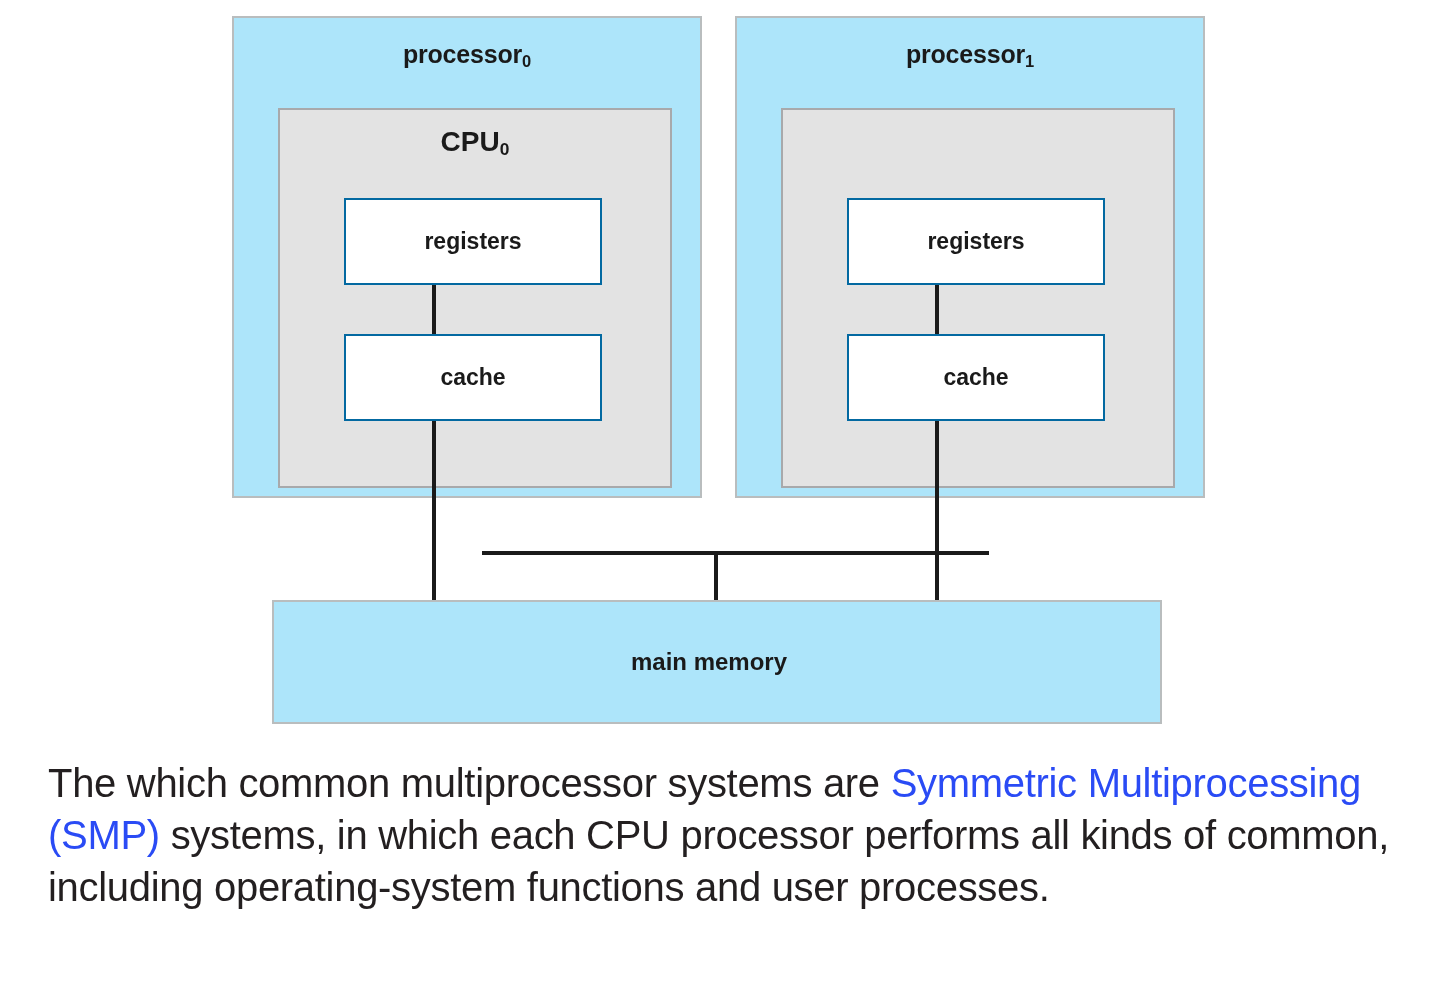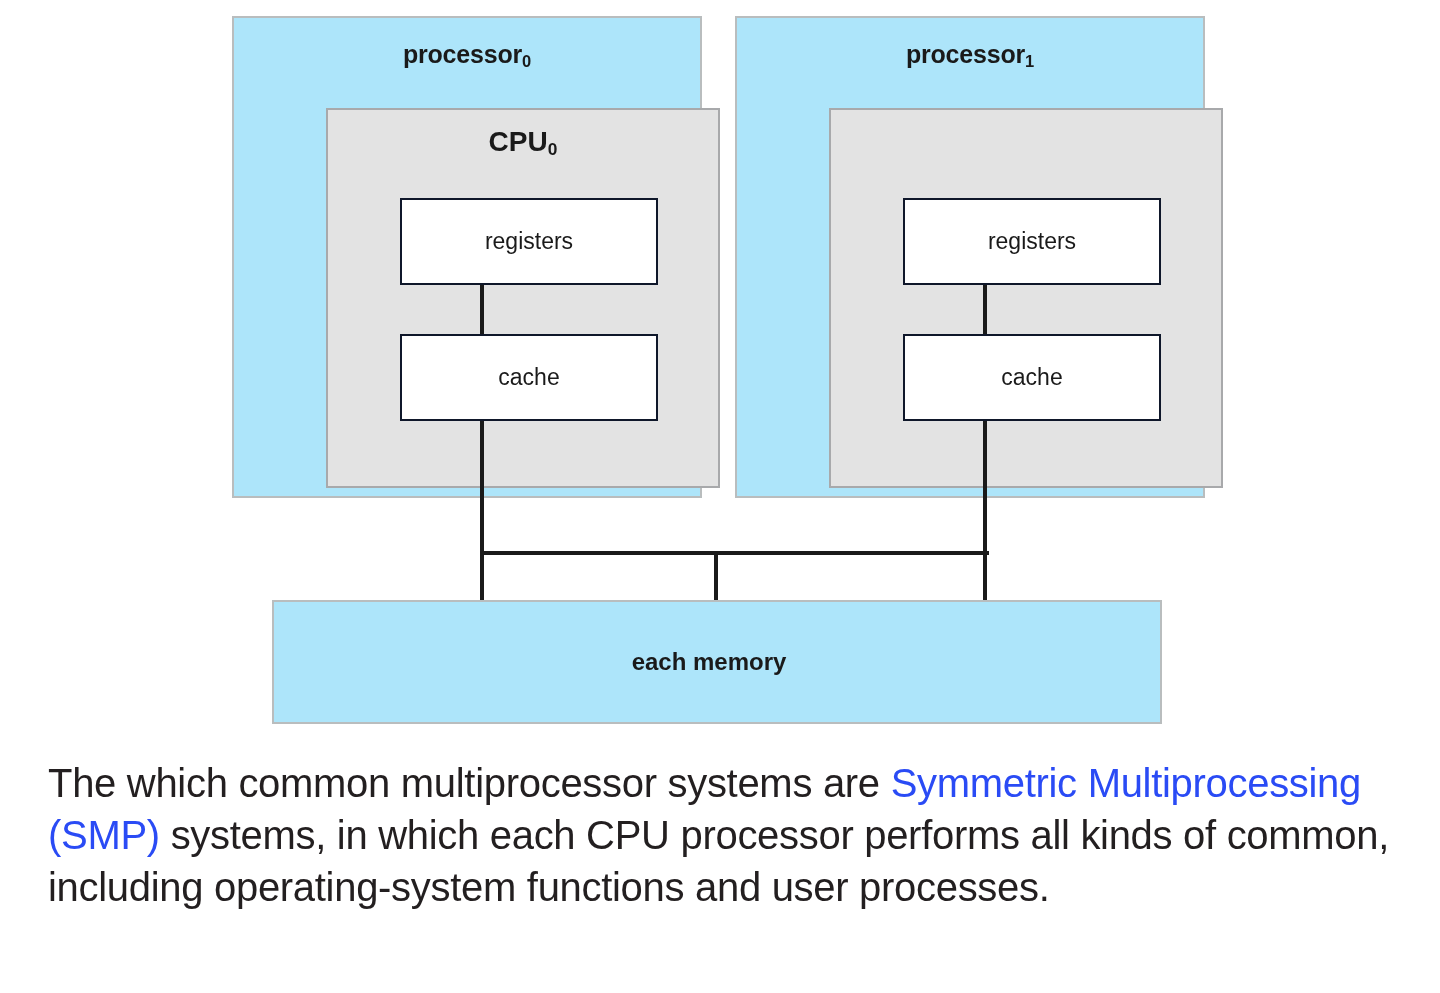--- a/index.html
+++ b/index.html
@@ -55,21 +55,20 @@
   
   .cpu {
     position: absolute;
     left: 44px;
     top: 90px;
     width: 394px;
     height: 380px;
     background: #E3E3E3;
     border: 2px solid #A8A9AB;
     box-sizing: border-box;
-    margin-left: 48px;
   }
   .cpu-label {
     position: absolute;
     left: 0;
     top: 16px;
     width: 100%;
     text-align: center;
     font-size: 28px;
     font-weight: bold;
     color: #1a1a1a;
@@ -79,29 +78,29 @@
     vertical-align: baseline;
     position: relative;
     top: 0.22em;
     font-weight: bold;
   }
 
   
   .unit {
     position: absolute;
     background: #ffffff;
-    border: 2px solid #0f172a;
+    border: 2px solid #0369a1;
     box-sizing: border-box;
     display: flex;
     align-items: center;
     justify-content: center;
     font-size: 23px;
-    font-weight: normal;
-    color: #1a1a1a;
-    left: 72px;
+    font-weight: bold;
+    color: #1a1a1a;
+    left: 64px;
     width: 258px;
   }
   .unit.registers { top: 88px;  height: 87px; }
   .unit.cache     { top: 224px; height: 87px; }
 
   
   .reg-cache-link {
     position: absolute;
     left: 152px;
     top: 175px;
@@ -220,20 +219,20 @@
       </div>
 
       <div class="cache-drop"></div>
     </div>
   </div>
 
   <div id="bus-horizontal"></div>
   <div id="bus-stem"></div>
 
   <div id="main-memory">
-    <span class="mm-label">each memory</span>
+    <span class="mm-label">main memory</span>
   </div>
 
   <div id="caption">
     <span>The which common multiprocessor systems are </span><span class="hl">Symmetric Multiprocessing (SMP)</span><span> systems, in which each CPU processor performs all kinds of common, including operating-system functions and user processes.</span>
   </div>
 
 </div>
 
 </body></html>

